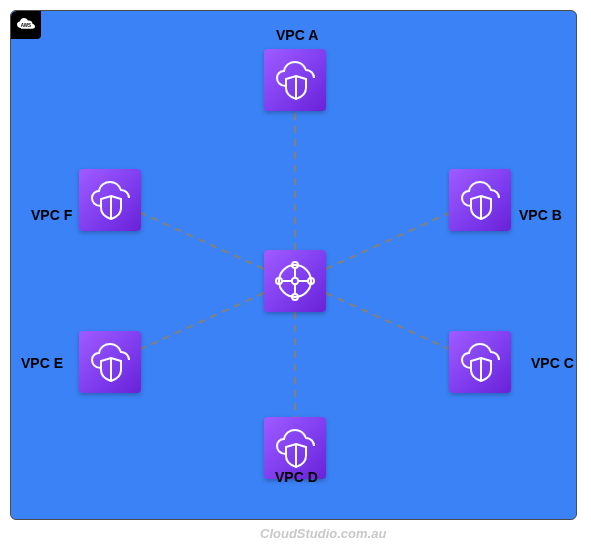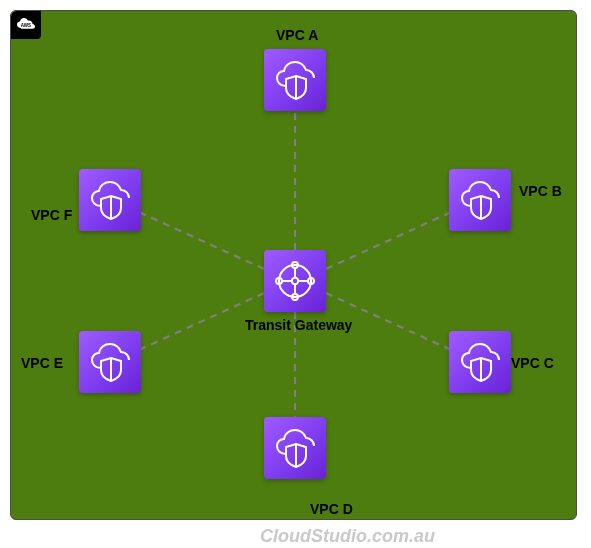--- a/index.html
+++ b/index.html
@@ -15,21 +15,21 @@
     box-sizing: border-box;
   }
   .frame {
     position: absolute;
     left: 10px;
     top: 10px;
     width: 567px;
     height: 510px;
     border: 1px solid #4b4b4b;
     border-radius: 6px;
-    background: #4d7c0f;
+    background: #3b82f6;
     box-sizing: border-box;
   }
   .aws-badge {
     position: absolute;
     left: 0;
     top: 0;
     width: 30px;
     height: 28px;
     background: #000;
     border-top-left-radius: 6px;
@@ -54,21 +54,21 @@
   }
   .label {
     position: absolute;
     font-size: 14px;
     font-weight: 700;
     color: #000;
     white-space: nowrap;
   }
   .watermark {
     position: absolute;
-    font-size: 18px;
+    font-size: 13px;
     font-weight: 600;
     font-style: italic;
     color: #c9c9c9;
   }
   svg.lines {
     position: absolute;
     left: 0;
     top: 0;
     width: 567px;
     height: 510px;
@@ -109,39 +109,39 @@
     </div>
     <div class="label" style="left:265px; top:16px;">VPC A</div>
 
     <div class="node" style="left:438px; top:158px;">
       <svg width="46" height="40" viewBox="0 0 46 40">
         <path d="M14 26 C8 26 5 22 5 18 C5 14 8 11 12 11 C13 5 18 2 23 2 C28 2 32 5 34 10 C39 10 42 14 42 18" fill="none" stroke="#fff" stroke-width="2"></path>
         <path d="M24 16 L34 19 L34 28 C34 33 30 37 24 39 C18 37 14 33 14 28 L14 19 Z" fill="none" stroke="#fff" stroke-width="2"></path>
         <line x1="24" y1="16" x2="24" y2="39" stroke="#fff" stroke-width="2"></line>
       </svg>
     </div>
-    <div class="label" style="left:508px; top:172px;">VPC B</div>
+    <div class="label" style="left:508px; top:196px;">VPC B</div>
 
     <div class="node" style="left:438px; top:320px;">
       <svg width="46" height="40" viewBox="0 0 46 40">
         <path d="M14 26 C8 26 5 22 5 18 C5 14 8 11 12 11 C13 5 18 2 23 2 C28 2 32 5 34 10 C39 10 42 14 42 18" fill="none" stroke="#fff" stroke-width="2"></path>
         <path d="M24 16 L34 19 L34 28 C34 33 30 37 24 39 C18 37 14 33 14 28 L14 19 Z" fill="none" stroke="#fff" stroke-width="2"></path>
         <line x1="24" y1="16" x2="24" y2="39" stroke="#fff" stroke-width="2"></line>
       </svg>
     </div>
-    <div class="label" style="left:500px; top:344px;text-align:right;">VPC C</div>
+    <div class="label" style="left:520px; top:344px;text-align:right;">VPC C</div>
 
     <div class="node" style="left:253px; top:406px;">
       <svg width="46" height="40" viewBox="0 0 46 40">
         <path d="M14 26 C8 26 5 22 5 18 C5 14 8 11 12 11 C13 5 18 2 23 2 C28 2 32 5 34 10 C39 10 42 14 42 18" fill="none" stroke="#fff" stroke-width="2"></path>
         <path d="M24 16 L34 19 L34 28 C34 33 30 37 24 39 C18 37 14 33 14 28 L14 19 Z" fill="none" stroke="#fff" stroke-width="2"></path>
         <line x1="24" y1="16" x2="24" y2="39" stroke="#fff" stroke-width="2"></line>
       </svg>
     </div>
-    <div class="label" style="left:264px; top:490px;margin-left:35px;">VPC D</div>
+    <div class="label" style="left:264px; top:458px;">VPC D</div>
 
     <div class="node" style="left:68px; top:320px;">
       <svg width="46" height="40" viewBox="0 0 46 40">
         <path d="M14 26 C8 26 5 22 5 18 C5 14 8 11 12 11 C13 5 18 2 23 2 C28 2 32 5 34 10 C39 10 42 14 42 18" fill="none" stroke="#fff" stroke-width="2"></path>
         <path d="M24 16 L34 19 L34 28 C34 33 30 37 24 39 C18 37 14 33 14 28 L14 19 Z" fill="none" stroke="#fff" stroke-width="2"></path>
         <line x1="24" y1="16" x2="24" y2="39" stroke="#fff" stroke-width="2"></line>
       </svg>
     </div>
     <div class="label" style="left:10px; top:344px;">VPC E</div>
 
@@ -161,18 +161,17 @@
         <circle cx="23" cy="7" r="3" fill="none" stroke="#fff" stroke-width="2"></circle>
         <circle cx="23" cy="39" r="3" fill="none" stroke="#fff" stroke-width="2"></circle>
         <circle cx="7" cy="23" r="3" fill="none" stroke="#fff" stroke-width="2"></circle>
         <circle cx="39" cy="23" r="3" fill="none" stroke="#fff" stroke-width="2"></circle>
         <line x1="23" y1="10" x2="23" y2="19.8" stroke="#fff" stroke-width="2"></line>
         <line x1="23" y1="26.2" x2="23" y2="36" stroke="#fff" stroke-width="2"></line>
         <line x1="10" y1="23" x2="19.8" y2="23" stroke="#fff" stroke-width="2"></line>
         <line x1="26.2" y1="23" x2="36" y2="23" stroke="#fff" stroke-width="2"></line>
       </svg>
     </div>
-    <div class="label" style="left:234px; top:306px;">Transit Gateway</div>
 
   </div>
 
   <div class="watermark" style="left:260px; top:526px;">CloudStudio.com.au</div>
 </div>
 
 </body></html>

